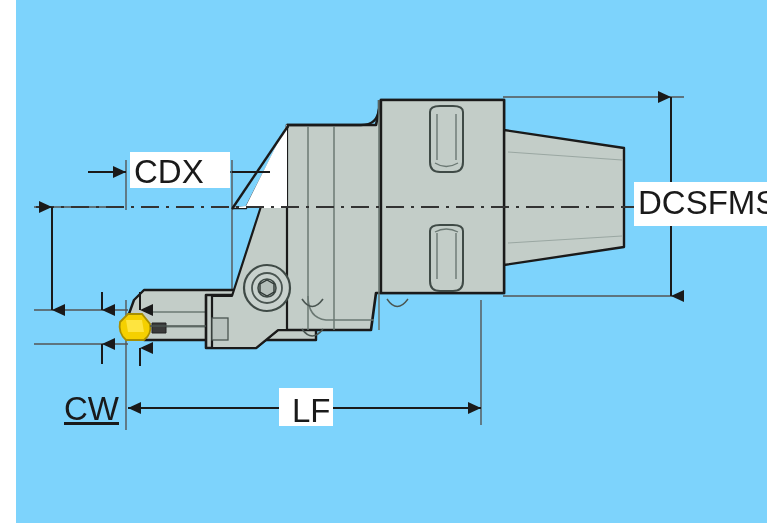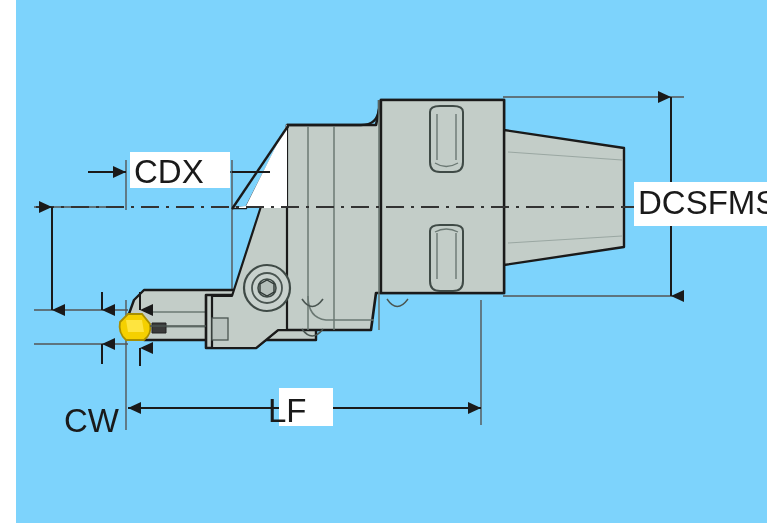--- a/index.html
+++ b/index.html
@@ -176,19 +176,19 @@
       <rect x="114" y="152" width="100" height="36"></rect>
       <rect x="263" y="388" width="54" height="38"></rect>
       <rect x="618" y="182" width="149" height="44"></rect>
     </g>
 
   </svg>
 
   <div class="dim-label" style="left:118px; top:155px;">CDX</div>
 
 
-  <div class="dim-label" style="left:48px; top:404px;">CW</div>
+  <div class="dim-label" style="left:48px; top:392px;text-decoration:underline;">CW</div>
 
-  <div class="dim-label" style="left:252px; top:394px;">LF</div>
+  <div class="dim-label" style="left:276px; top:394px;">LF</div>
 
   <div class="dim-label" style="left:622px; top:186px;">DCSFMS</div>
 
 </div>
 
 </body></html>

